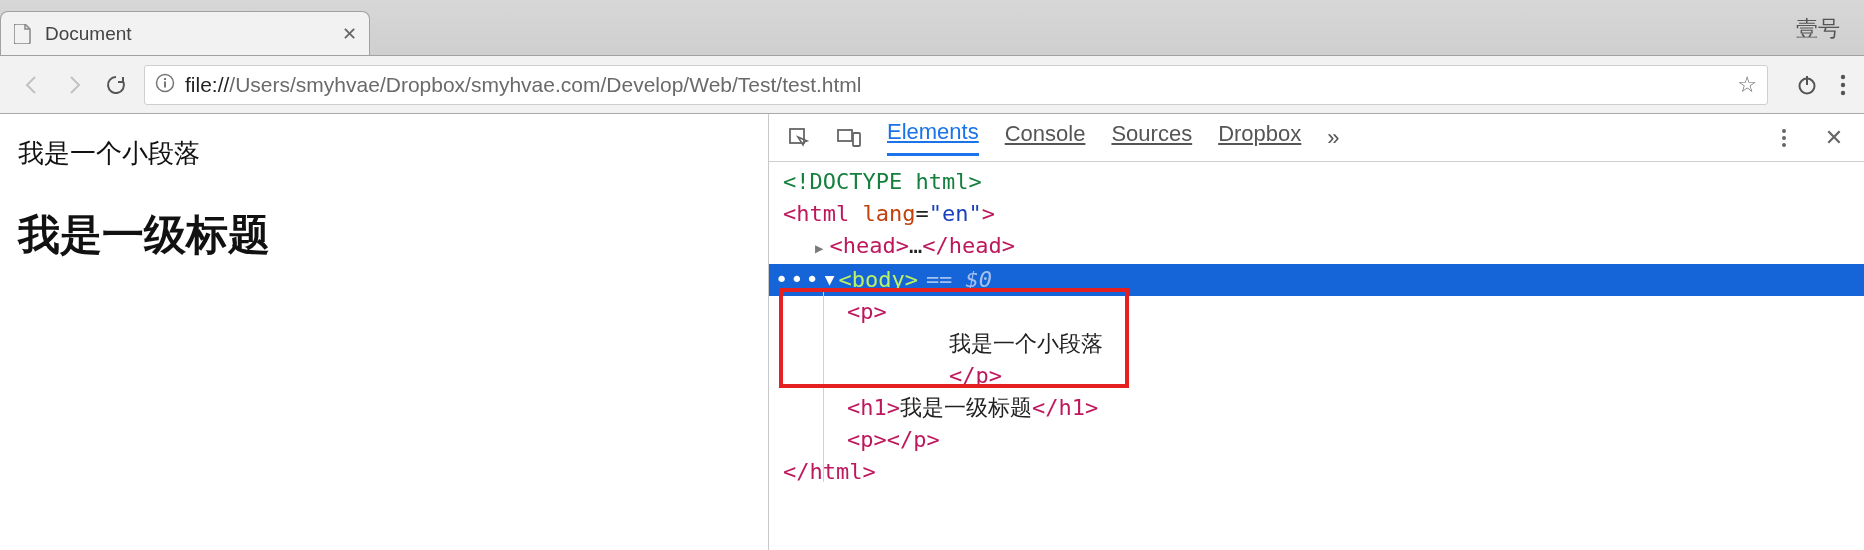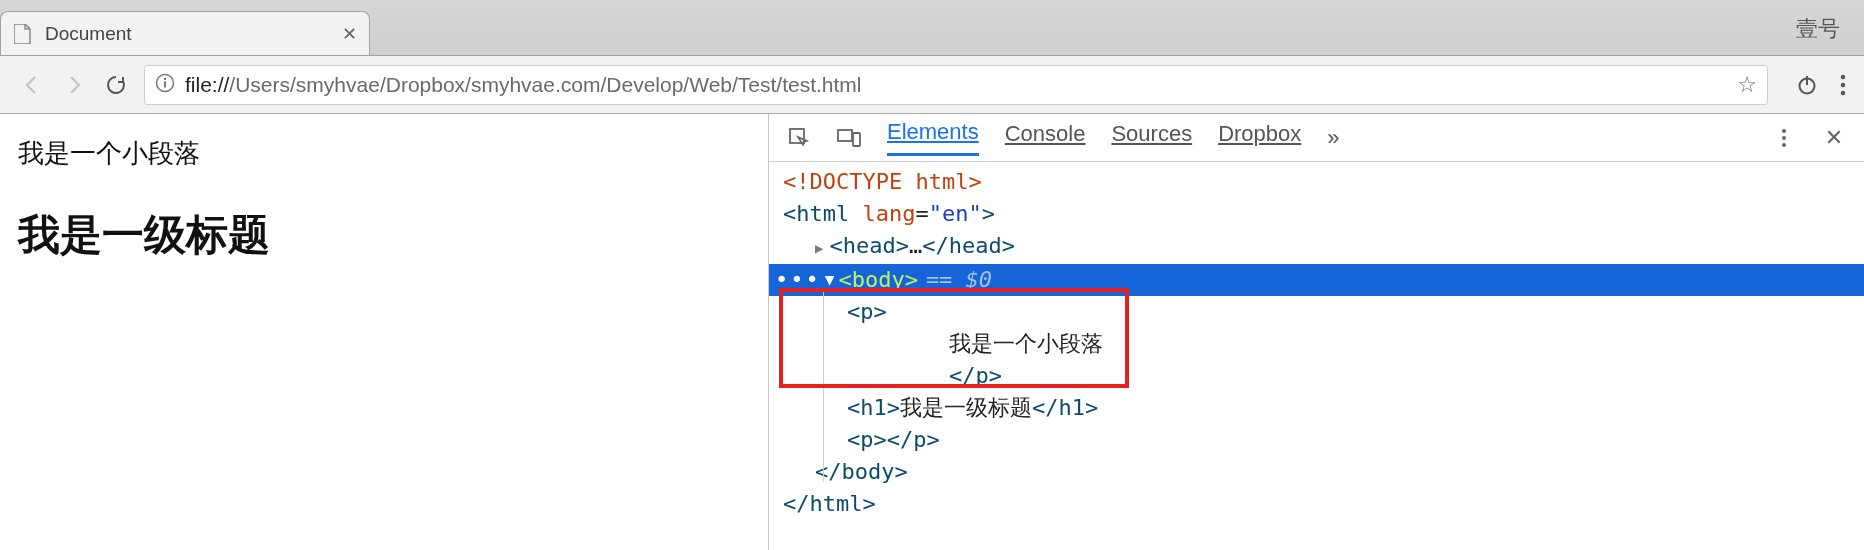--- a/index.html
+++ b/index.html
@@ -136,22 +136,22 @@
     overflow: hidden;
   }
   .dom-line {
     padding: 0 0 0 14px;
     white-space: nowrap;
   }
   .ind1 { padding-left: 14px; }
   .ind2 { padding-left: 46px; }
   .ind3 { padding-left: 78px; }
   .ind4 { padding-left: 180px; }
-  .gray { color:#c2410c; }
-  .tag { color:#0c4a6e; }
+  .gray { color:#15803d; }
+  .tag { color:#be185d; }
   .attr-name { color:#c2410c; }
   .attr-val { color:#1a3fbf; }
   .txt { color:#222; }
   .ellipsis-dots { color:#222; }
   .selected-line {
     background:#1665d8;
     color:#fff;
     display:flex;
     align-items:center;
     padding-left: 0;
@@ -309,23 +309,20 @@
       </div>
 
       <div class="dom-line ind3">
         <span class="tag">&lt;<span>h1</span>&gt;</span><span class="txt">我是一级标题</span><span class="tag">&lt;/<span>h1</span>&gt;</span>
       </div>
 
       <div class="dom-line ind3">
         <span class="tag">&lt;<span>p</span>&gt;</span><span class="tag">&lt;/<span>p</span>&gt;</span>
       </div>
 
-      <div class="dom-line ind2">
-        <span class="tag">&lt;/<span>body</span>&gt;</span>
-      </div>
 
       <div class="dom-line ind1">
         <span class="tag">&lt;/<span>html</span>&gt;</span>
       </div>
 
       <div class="redbox" style="left:10px; top:126px; width:350px; height:100px;"></div>
     </div>
   </div>
 </div>
 

